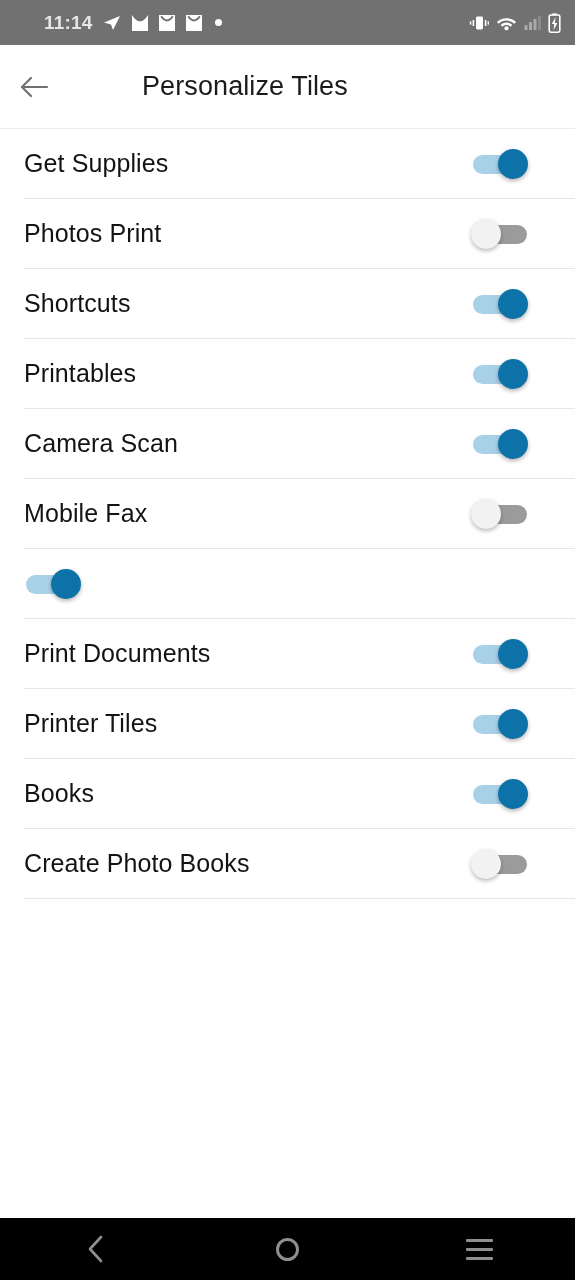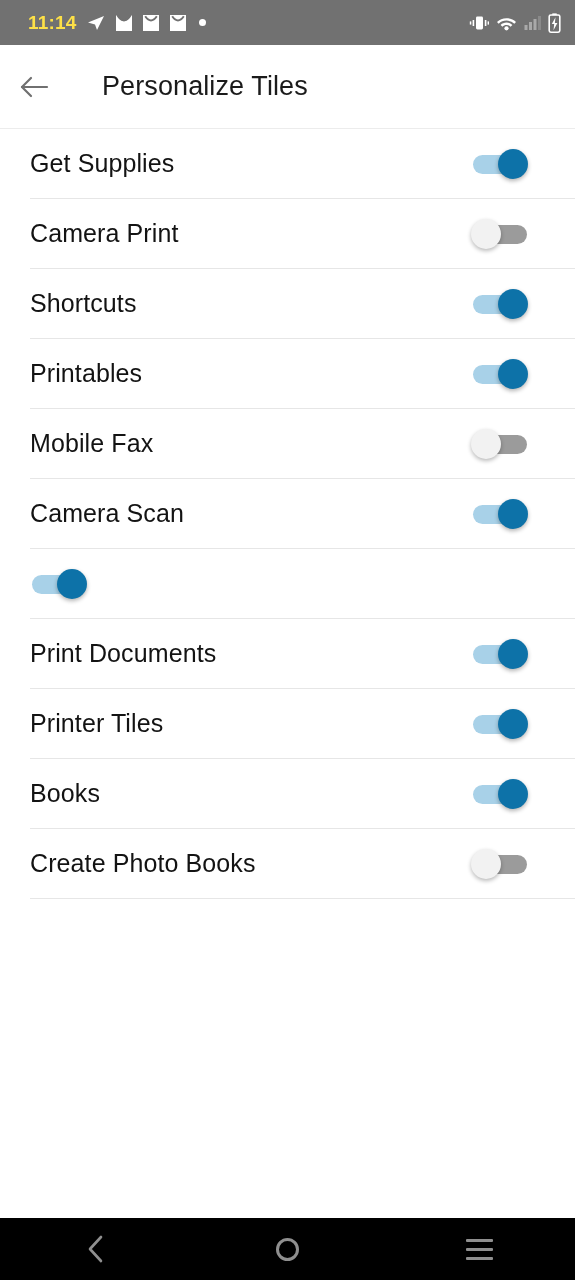--- a/index.html
+++ b/index.html
@@ -30,25 +30,26 @@
     justify-content: space-between;
     padding: 0 14px 0 28px;
     flex: 0 0 auto;
   }
   .status-left {
     display: flex;
     align-items: center;
     gap: 9px;
   }
   .status-clock {
-    color: #fde047;
+    color: #e5e5e5;
     font-size: 19px;
     font-weight: bold;
     letter-spacing: 0.2px;
     line-height: 1;
+    margin-left: 16px;
   }
   .status-right {
     display: flex;
     align-items: center;
     gap: 7px;
   }
   .sicon { display: block; }
   .status-dot {
     width: 7px;
     height: 7px;
@@ -59,20 +60,21 @@
 
   
   .app-bar {
     height: 84px;
     background: #ffffff;
     display: flex;
     align-items: center;
     padding-left: 12px;
     flex: 0 0 auto;
     border-bottom: 1px solid #ececec;
+    gap: 40px;
   }
   .back-btn {
     width: 46px;
     height: 46px;
     display: flex;
     align-items: center;
     justify-content: center;
     cursor: pointer;
     flex: 0 0 auto;
   }
@@ -81,21 +83,21 @@
     color: #1b1b1b;
     margin-left: 44px;
     letter-spacing: 0.1px;
     white-space: nowrap;
   }
 
   
   .tile-list {
     flex: 1 1 auto;
     background: #ffffff;
-    padding-left: 30px;
+    padding-left: 24px;
     overflow: hidden;
   }
   .tile-row {
     height: 70px;
     display: flex;
     align-items: center;
     justify-content: space-between;
     border-bottom: 1px solid #e6e6e6;
     padding-right: 24px;
     cursor: pointer;
@@ -254,50 +256,50 @@
 
   <div class="tile-list">
       <div class="tile-row">
         <div class="tile-label">Get Supplies</div>
         <div class="switch on">
           <span class="track"></span>
           <span class="thumb"></span>
         </div>
       </div>
       <div class="tile-row">
-        <div class="tile-label">Camera Print</div>
+        <div class="tile-label">Photos Print</div>
         <div class="switch off">
           <span class="track"></span>
           <span class="thumb"></span>
         </div>
       </div>
       <div class="tile-row">
         <div class="tile-label">Shortcuts</div>
         <div class="switch on">
           <span class="track"></span>
           <span class="thumb"></span>
         </div>
       </div>
       <div class="tile-row">
         <div class="tile-label">Printables</div>
+        <div class="switch on">
+          <span class="track"></span>
+          <span class="thumb"></span>
+        </div>
+      </div>
+      <div class="tile-row">
+        <div class="tile-label">Camera Scan</div>
         <div class="switch on">
           <span class="track"></span>
           <span class="thumb"></span>
         </div>
       </div>
       <div class="tile-row">
         <div class="tile-label">Mobile Fax</div>
         <div class="switch off">
-          <span class="track"></span>
-          <span class="thumb"></span>
-        </div>
-      </div>
-      <div class="tile-row">
-        <div class="tile-label">Camera Scan</div>
-        <div class="switch on">
           <span class="track"></span>
           <span class="thumb"></span>
         </div>
       </div>
       <div class="tile-row">
         <div class="switch on">
           <span class="track"></span>
           <span class="thumb"></span>
         </div>
       </div>

